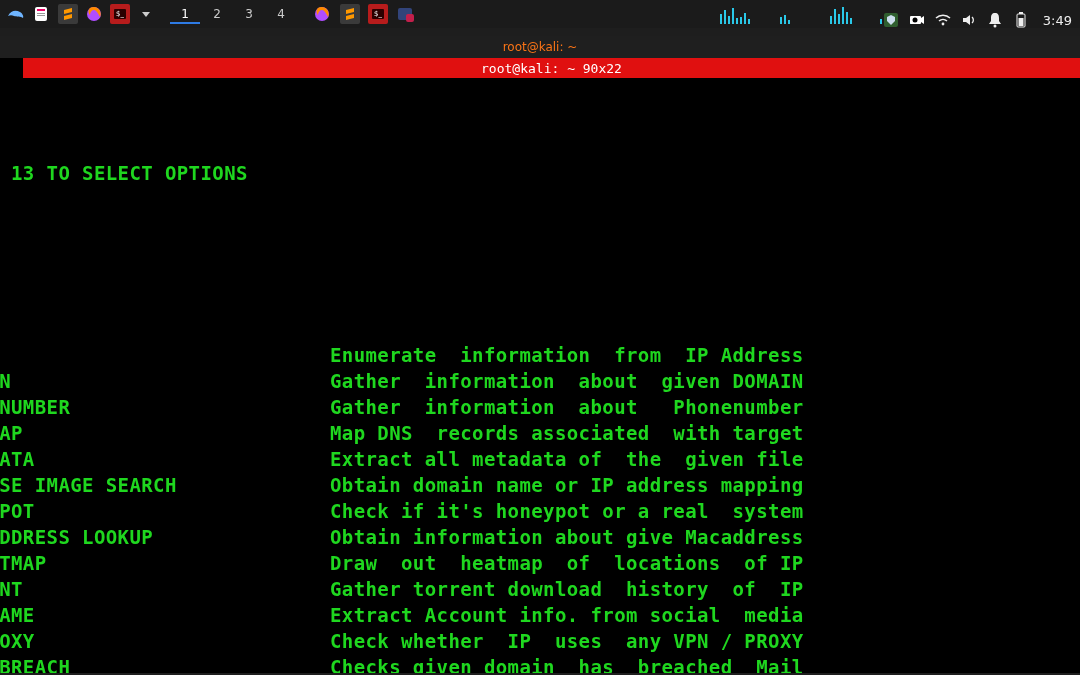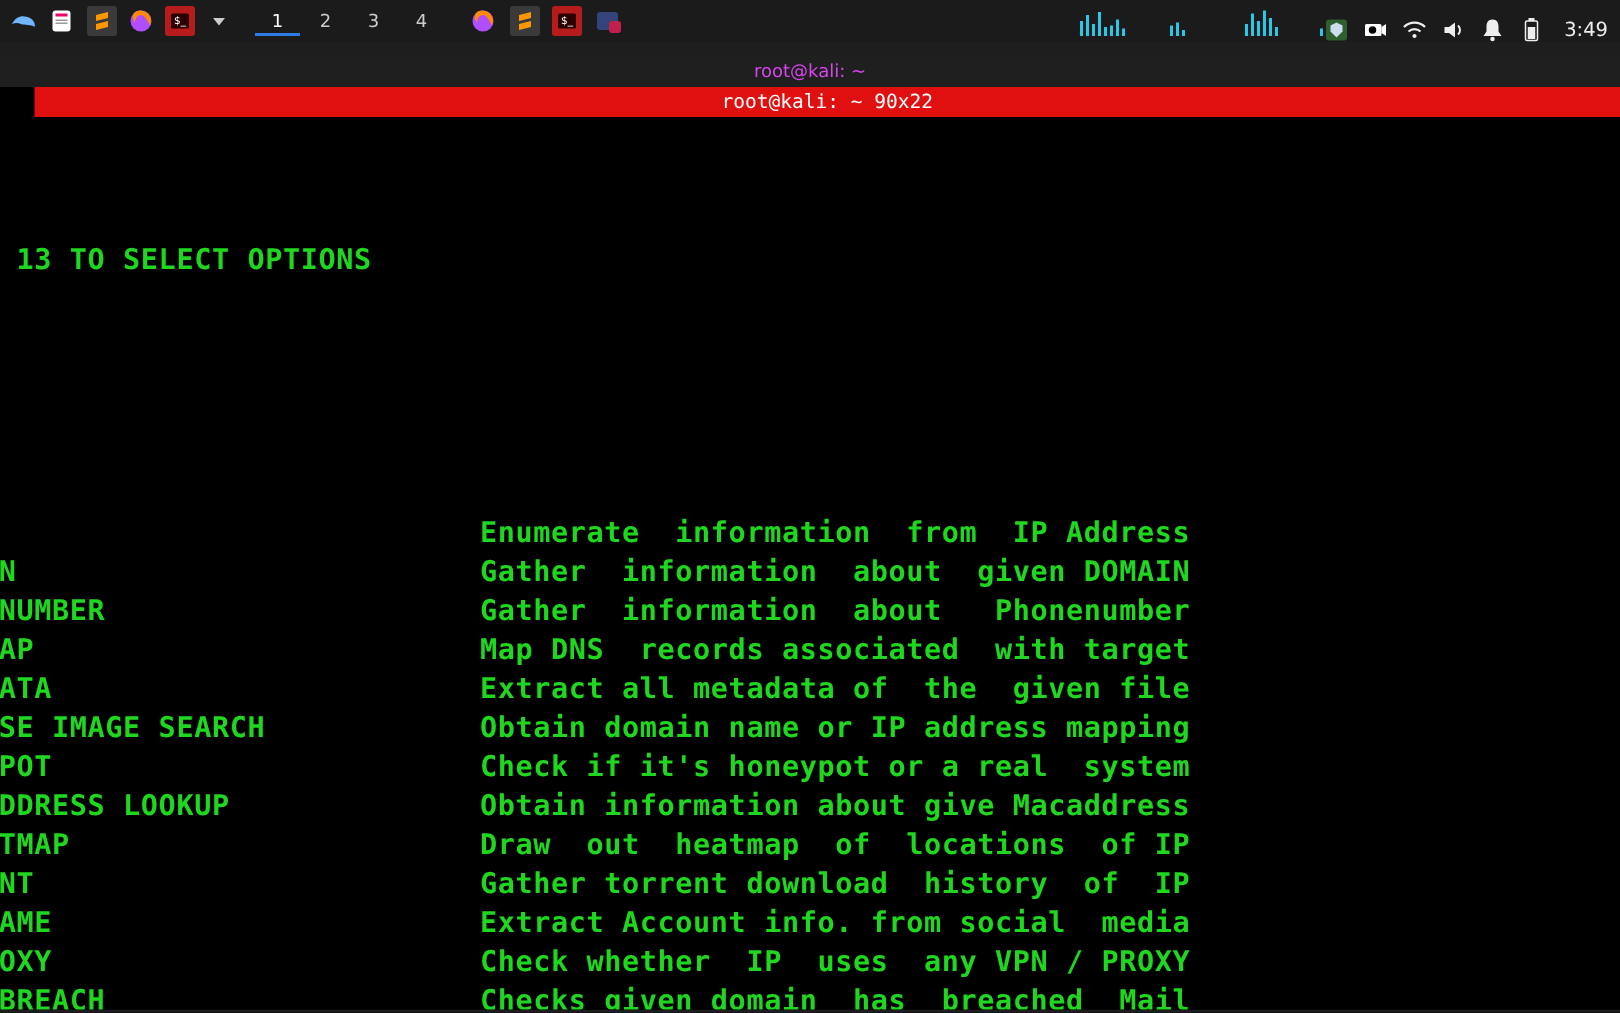--- a/index.html
+++ b/index.html
@@ -101,21 +101,21 @@
   .window {
     position: absolute;
     left: 0;
     top: 36px;
     width: 1080px;
     background: #000;
   }
   .titlebar {
     height: 22px;
     background: #1f1f1f;
-    color: #d946ef;
+    color: #f97316;
     font-family: "DejaVu Sans", Arial, sans-serif;
     font-size: 12px;
     display: flex;
     align-items: center;
     justify-content: center;
   }
   .redband {
     height: 20px;
     background: #e01010;
     color: #fff;
@@ -146,21 +146,21 @@
     
     left: -60px;
     top: 30px;
     width: 1300px;
   }
   .line { height: 26px; }
   .line.spacer { height: 26px; }
 
   .menu-row { display: flex; }
   .menu-row .name { display: inline-block; width: 380px; }
-  .menu-row .desc { display: inline-block; }
+  .menu-row .desc { display: inline-block; margin-left: 10px; }
   @keyframes blink { 50% { opacity: 0; } }
 </style>
 </head>
 <body>
 
 <div class="taskbar">
   <div class="launcher">
     <span class="task-icon" title="menu">
       <svg width="20" height="20" viewBox="0 0 20 20">
           <path d="M2 12 C5 6 10 6 14 8 C16 9 18 12 17 14 C15 12 10 13 8 12 C6 11 4 11 2 12 Z" fill="#6fb5ff"></path>

